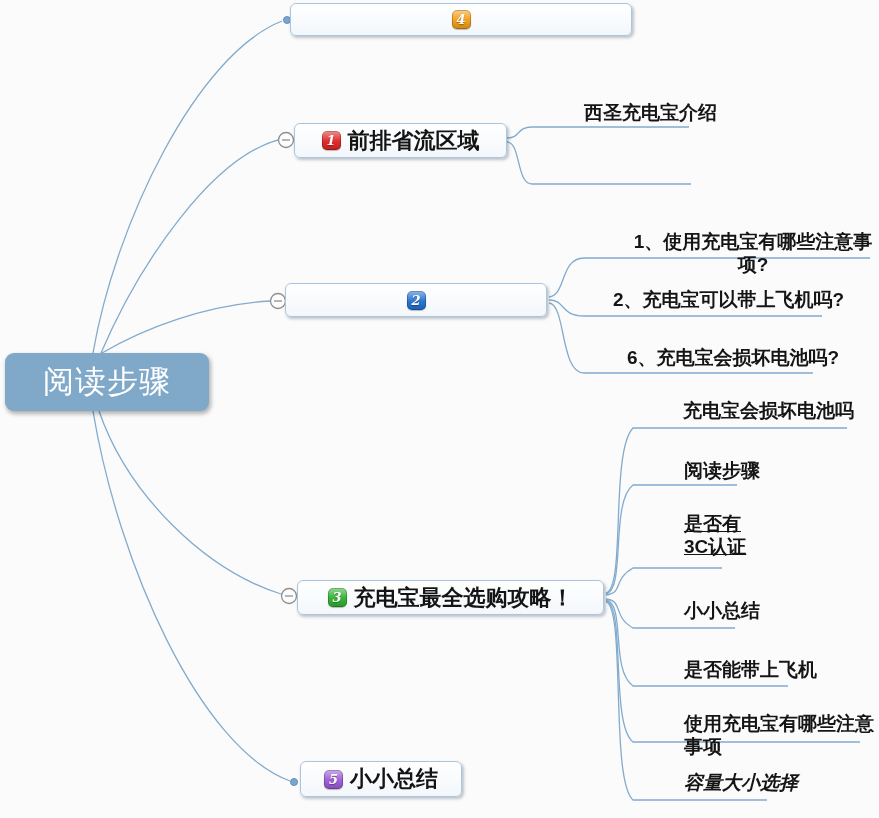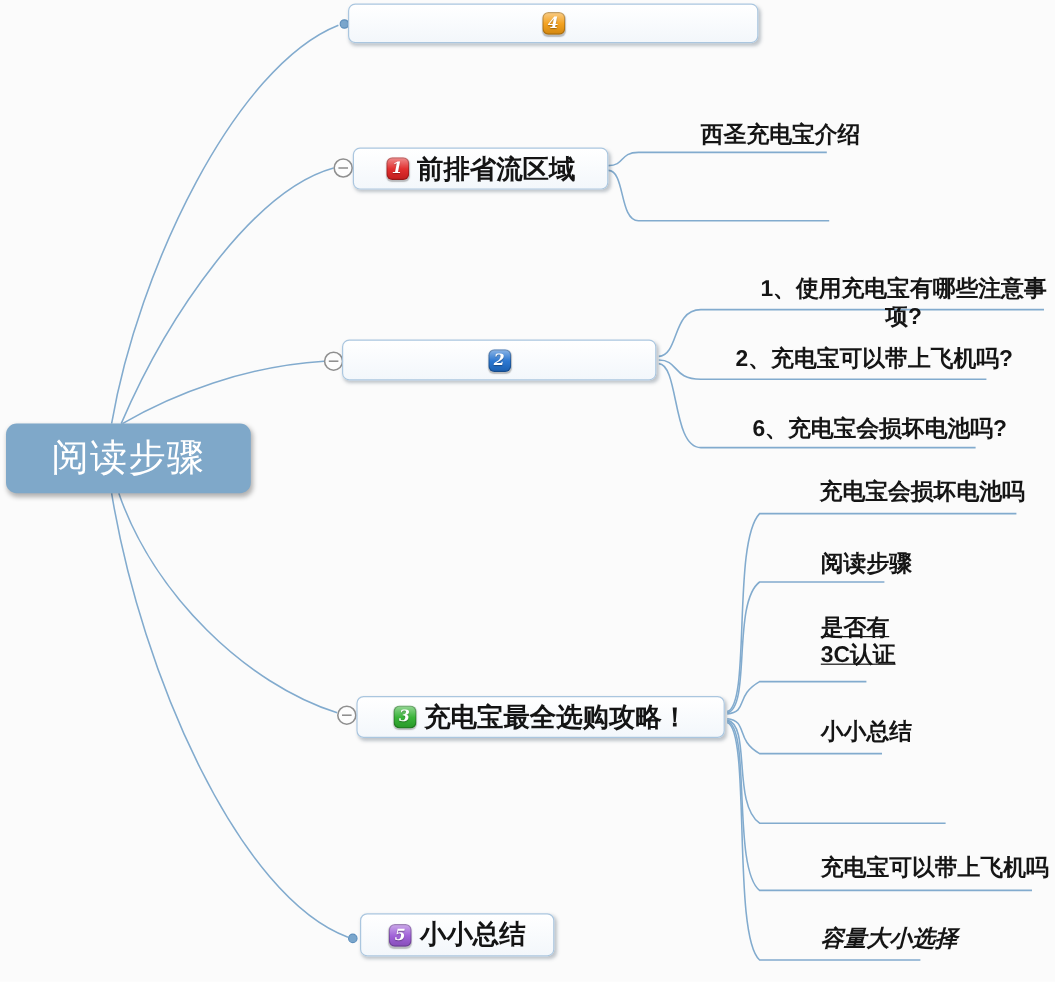--- a/index.html
+++ b/index.html
@@ -135,16 +135,17 @@
 
   <div class="child c20">1、使用充电宝有哪些注意事项?</div>
   <div class="child c21">2、充电宝可以带上飞机吗?</div>
   <div class="child c22">6、充电宝会损坏电池吗?</div>
 
   <div class="child c30">充电宝会损坏电池吗</div>
   <div class="child c31">阅读步骤</div>
   <div class="child c32">是否有
 3C认证</div>
   <div class="child c33">小小总结</div>
-  <div class="child c35">充电宝可以带上飞机吗</div>
+  <div class="child c34">是否能带上飞机</div>
+  <div class="child c35">使用充电宝有哪些注意事项</div>
   <div class="child c36">容量大小选择</div>
 
 </div>
 
 </body></html>

